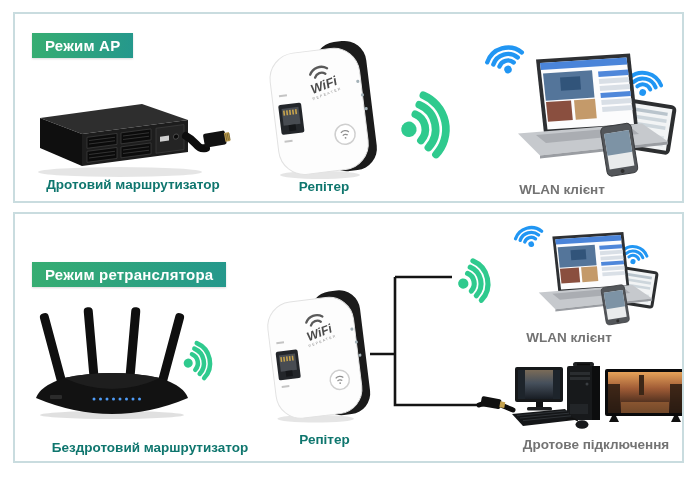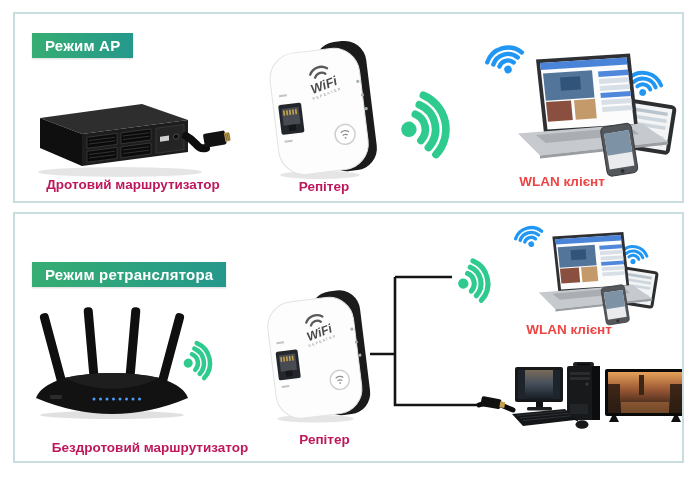--- a/index.html
+++ b/index.html
@@ -13,24 +13,24 @@
   }
   #panel-ap{top:12px;height:191px;}
   #panel-rep{top:212px;height:251px;}
   .badge{
     position:absolute;display:inline-block;
     background:linear-gradient(90deg,#36ad72,#25988c);
     color:#ffffff;font-weight:bold;font-size:15px;line-height:21px;
     padding:2px 13px;letter-spacing:.2px;box-shadow:0 1px 2px rgba(0,0,0,.15);
   }
   .lbl{
-    position:absolute;font-weight:bold;font-size:13.5px;color:#be185d;
+    position:absolute;font-weight:bold;font-size:13.5px;color:#0f766e;
     text-align:center;white-space:nowrap;
   }
-  .lbl.dark{color:#ef4444;}
+  .lbl.dark{color:#737373;margin-top:8px;}
   .art{position:absolute;overflow:visible;}
 </style>
 </head>
 <body>
 
 <div class="stage">
 
   <svg width="0" height="0" style="position:absolute" aria-hidden="true">
     <defs>
       <linearGradient id="scrMon" x1="0" y1="0" x2="0" y2="1">
@@ -283,14 +283,15 @@
         <rect x="126" y="7" width="80" height="47" rx="2" fill="#0a0a0b"></rect>
         <rect x="129" y="10" width="74" height="41" fill="url(#scrTV)"></rect>
         <rect x="129" y="22" width="12" height="29" fill="#2c1c12" opacity="0.85"></rect>
         <rect x="191" y="22" width="12" height="29" fill="#2c1c12" opacity="0.85"></rect>
         <rect x="160" y="13" width="5" height="20" fill="#3c2717"></rect>
         <rect x="142" y="40" width="48" height="11" fill="#c07a42" opacity="0.5"></rect>
         <polygon points="133,54 137,54 140,60 130,60" fill="#101010"></polygon>
         <polygon points="199,54 195,54 192,60 202,60" fill="#101010"></polygon>
       </g>
     </svg>
+    <div class="lbl dark" style="left:481px;top:215px;width:200px;">Дротове підключення</div>
   </section>
 </div>
 
 </body></html>

